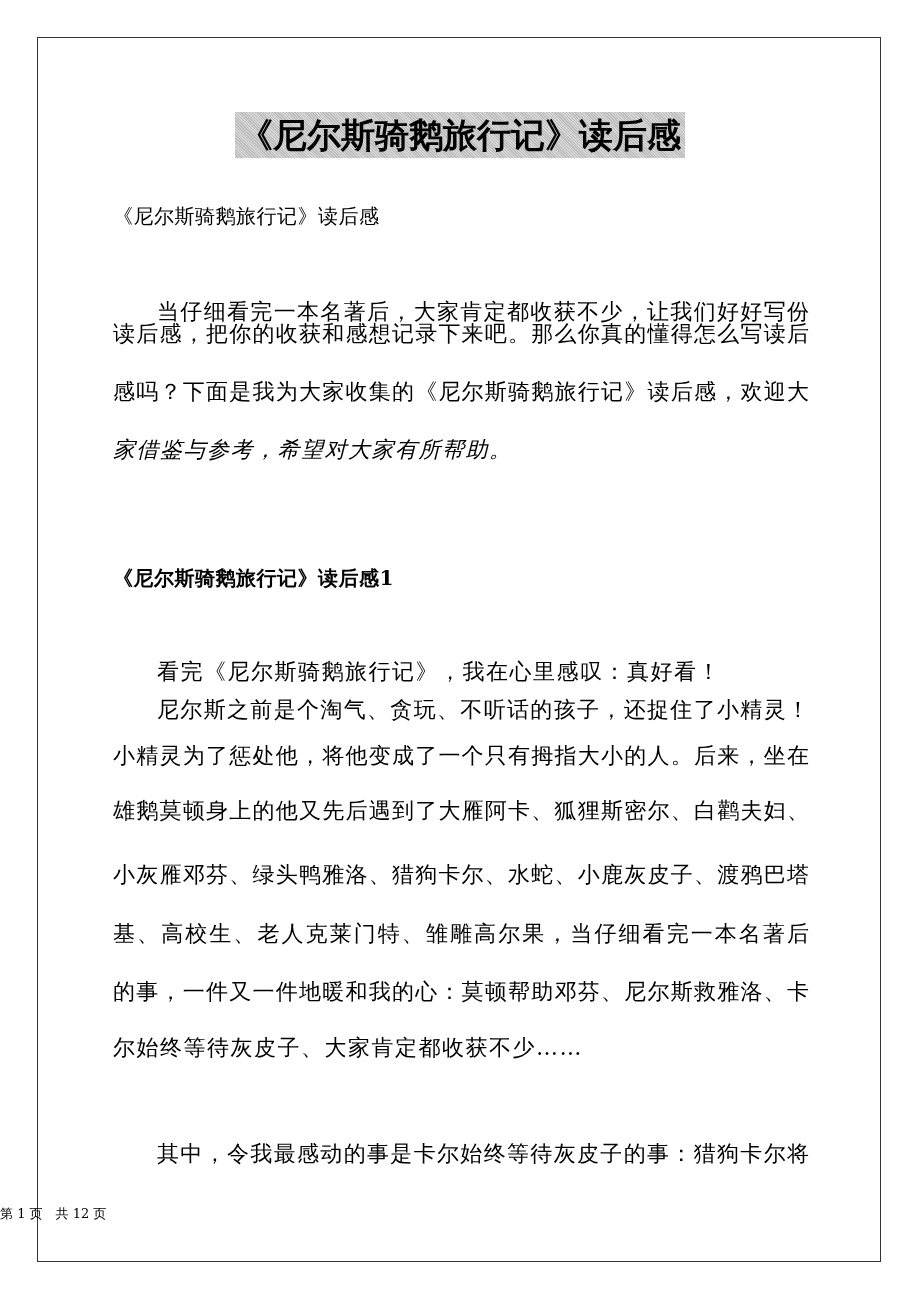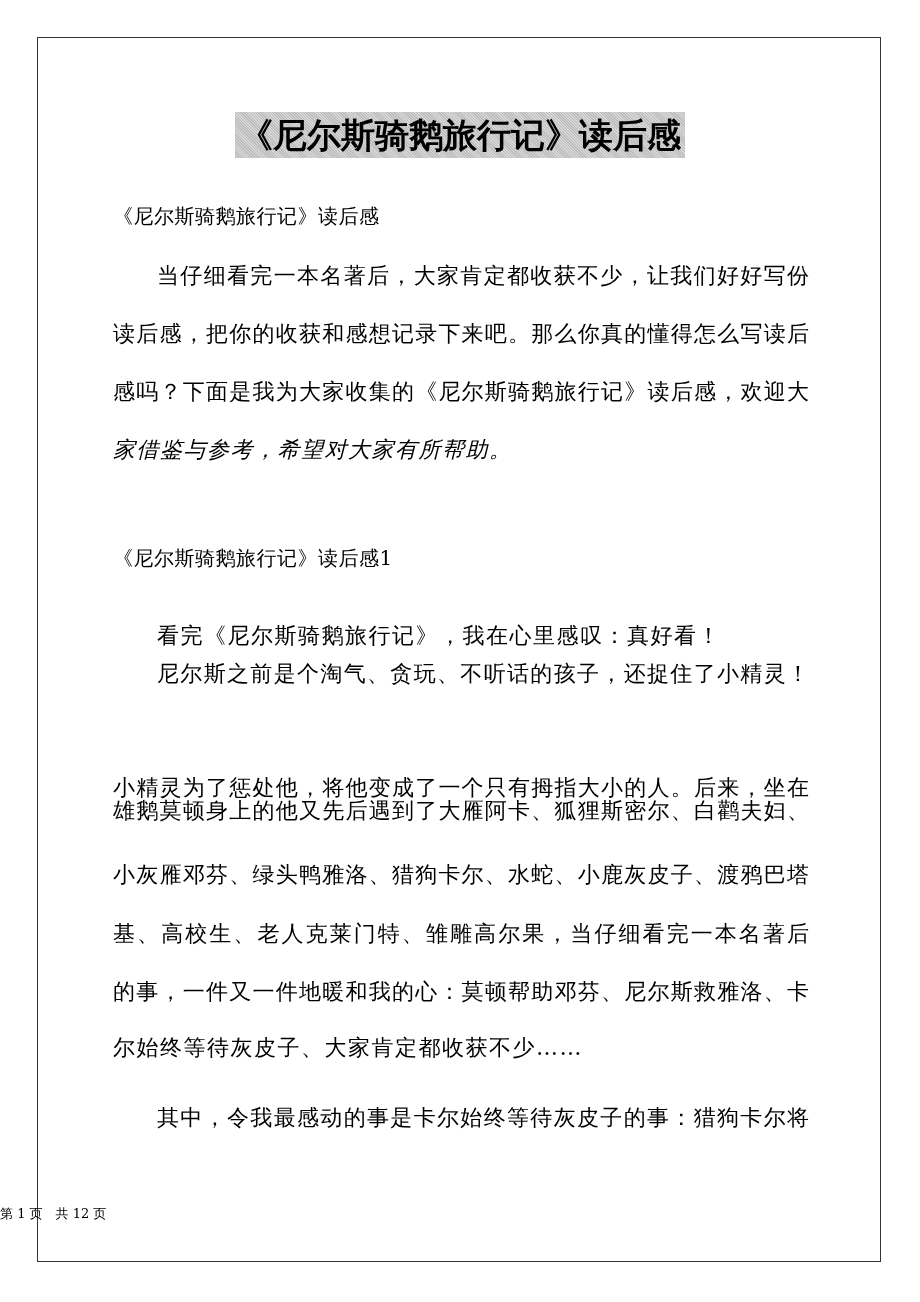--- a/index.html
+++ b/index.html
@@ -10,21 +10,21 @@
     .title-wrap { position: absolute; left: 0; right: 0; top: 112px; text-align: center; }
     .title { display: inline-block; font-family: "DejaVu Sans", "Liberation Sans", sans-serif;
              font-size: 34px; font-weight: bold; line-height: 46px; padding: 0 4px;
              background-color: #c8c8c8;
              background-image: repeating-linear-gradient(45deg, #bdbdbd 0 1px, #d6d6d6 1px 2px);
              letter-spacing: 0px; }
     .content { position: absolute; left: 113px; width: 696px; top: 0; }
     .line { position: absolute; left: 0; width: 696px; font-size: 22px; line-height: 28px;
             white-space: nowrap; letter-spacing: 1.5px; }
     .justify { text-align: justify; text-align-last: justify; letter-spacing: 0; }
-    .indent { padding-left: 44px; box-sizing: border-box; }
+    .indent { padding-left: 44px; box-sizing: border-box; margin-top: 36px; }
     .subhead { font-size: 20px; letter-spacing: 0.5px; }
     .footer { position: absolute; left: 0; right: 0; top: 1205px; text-align: left;
               font-size: 13px; line-height: 18px; }
   </style>
 </head>
 <body>
 
 <div class="page-frame"></div>
 
 <div class="title-wrap">
@@ -32,26 +32,26 @@
 </div>
 
 <div class="content">
   <div class="line subhead" style="top:202px;">《尼尔斯骑鹅旅行记》读后感</div>
 
   <div class="line justify indent" style="top:262px;">当仔细看完一本名著后，大家肯定都收获不少，让我们好好写份</div>
   <div class="line justify" style="top:320px;">读后感，把你的收获和感想记录下来吧。那么你真的懂得怎么写读后</div>
   <div class="line justify" style="top:378px;">感吗？下面是我为大家收集的《尼尔斯骑鹅旅行记》读后感，欢迎大</div>
   <div class="line" style="top:436px;font-style:italic;">家借鉴与参考，希望对大家有所帮助。</div>
 
-  <div class="line subhead" style="top:544px;">《尼尔斯骑鹅旅行记》读后感1</div>
+  <div class="line subhead" style="top:564px;font-weight:bold;">《尼尔斯骑鹅旅行记》读后感1</div>
 
   <div class="line indent" style="top:622px;">看完《尼尔斯骑鹅旅行记》，我在心里感叹：真好看！</div>
 
   <div class="line justify indent" style="top:660px;">尼尔斯之前是个淘气、贪玩、不听话的孩子，还捉住了小精灵！</div>
-  <div class="line justify" style="top:742px;margin-top:32px;">小精灵为了惩处他，将他变成了一个只有拇指大小的人。后来，坐在</div>
+  <div class="line justify" style="top:742px;">小精灵为了惩处他，将他变成了一个只有拇指大小的人。后来，坐在</div>
   <div class="line justify" style="top:797px;">雄鹅莫顿身上的他又先后遇到了大雁阿卡、狐狸斯密尔、白鹳夫妇、</div>
   <div class="line justify" style="top:861px;">小灰雁邓芬、绿头鸭雅洛、猎狗卡尔、水蛇、小鹿灰皮子、渡鸦巴塔</div>
   <div class="line justify" style="top:920px;">基、高校生、老人克莱门特、雏雕高尔果，当仔细看完一本名著后</div>
   <div class="line justify" style="top:978px;">的事，一件又一件地暖和我的心：莫顿帮助邓芬、尼尔斯救雅洛、卡</div>
   <div class="line" style="top:1034px;">尔始终等待灰皮子、大家肯定都收获不少……</div>
 
   <div class="line justify indent" style="top:1104px;">其中，令我最感动的事是卡尔始终等待灰皮子的事：猎狗卡尔将</div>
 </div>
 
 <div class="footer">

